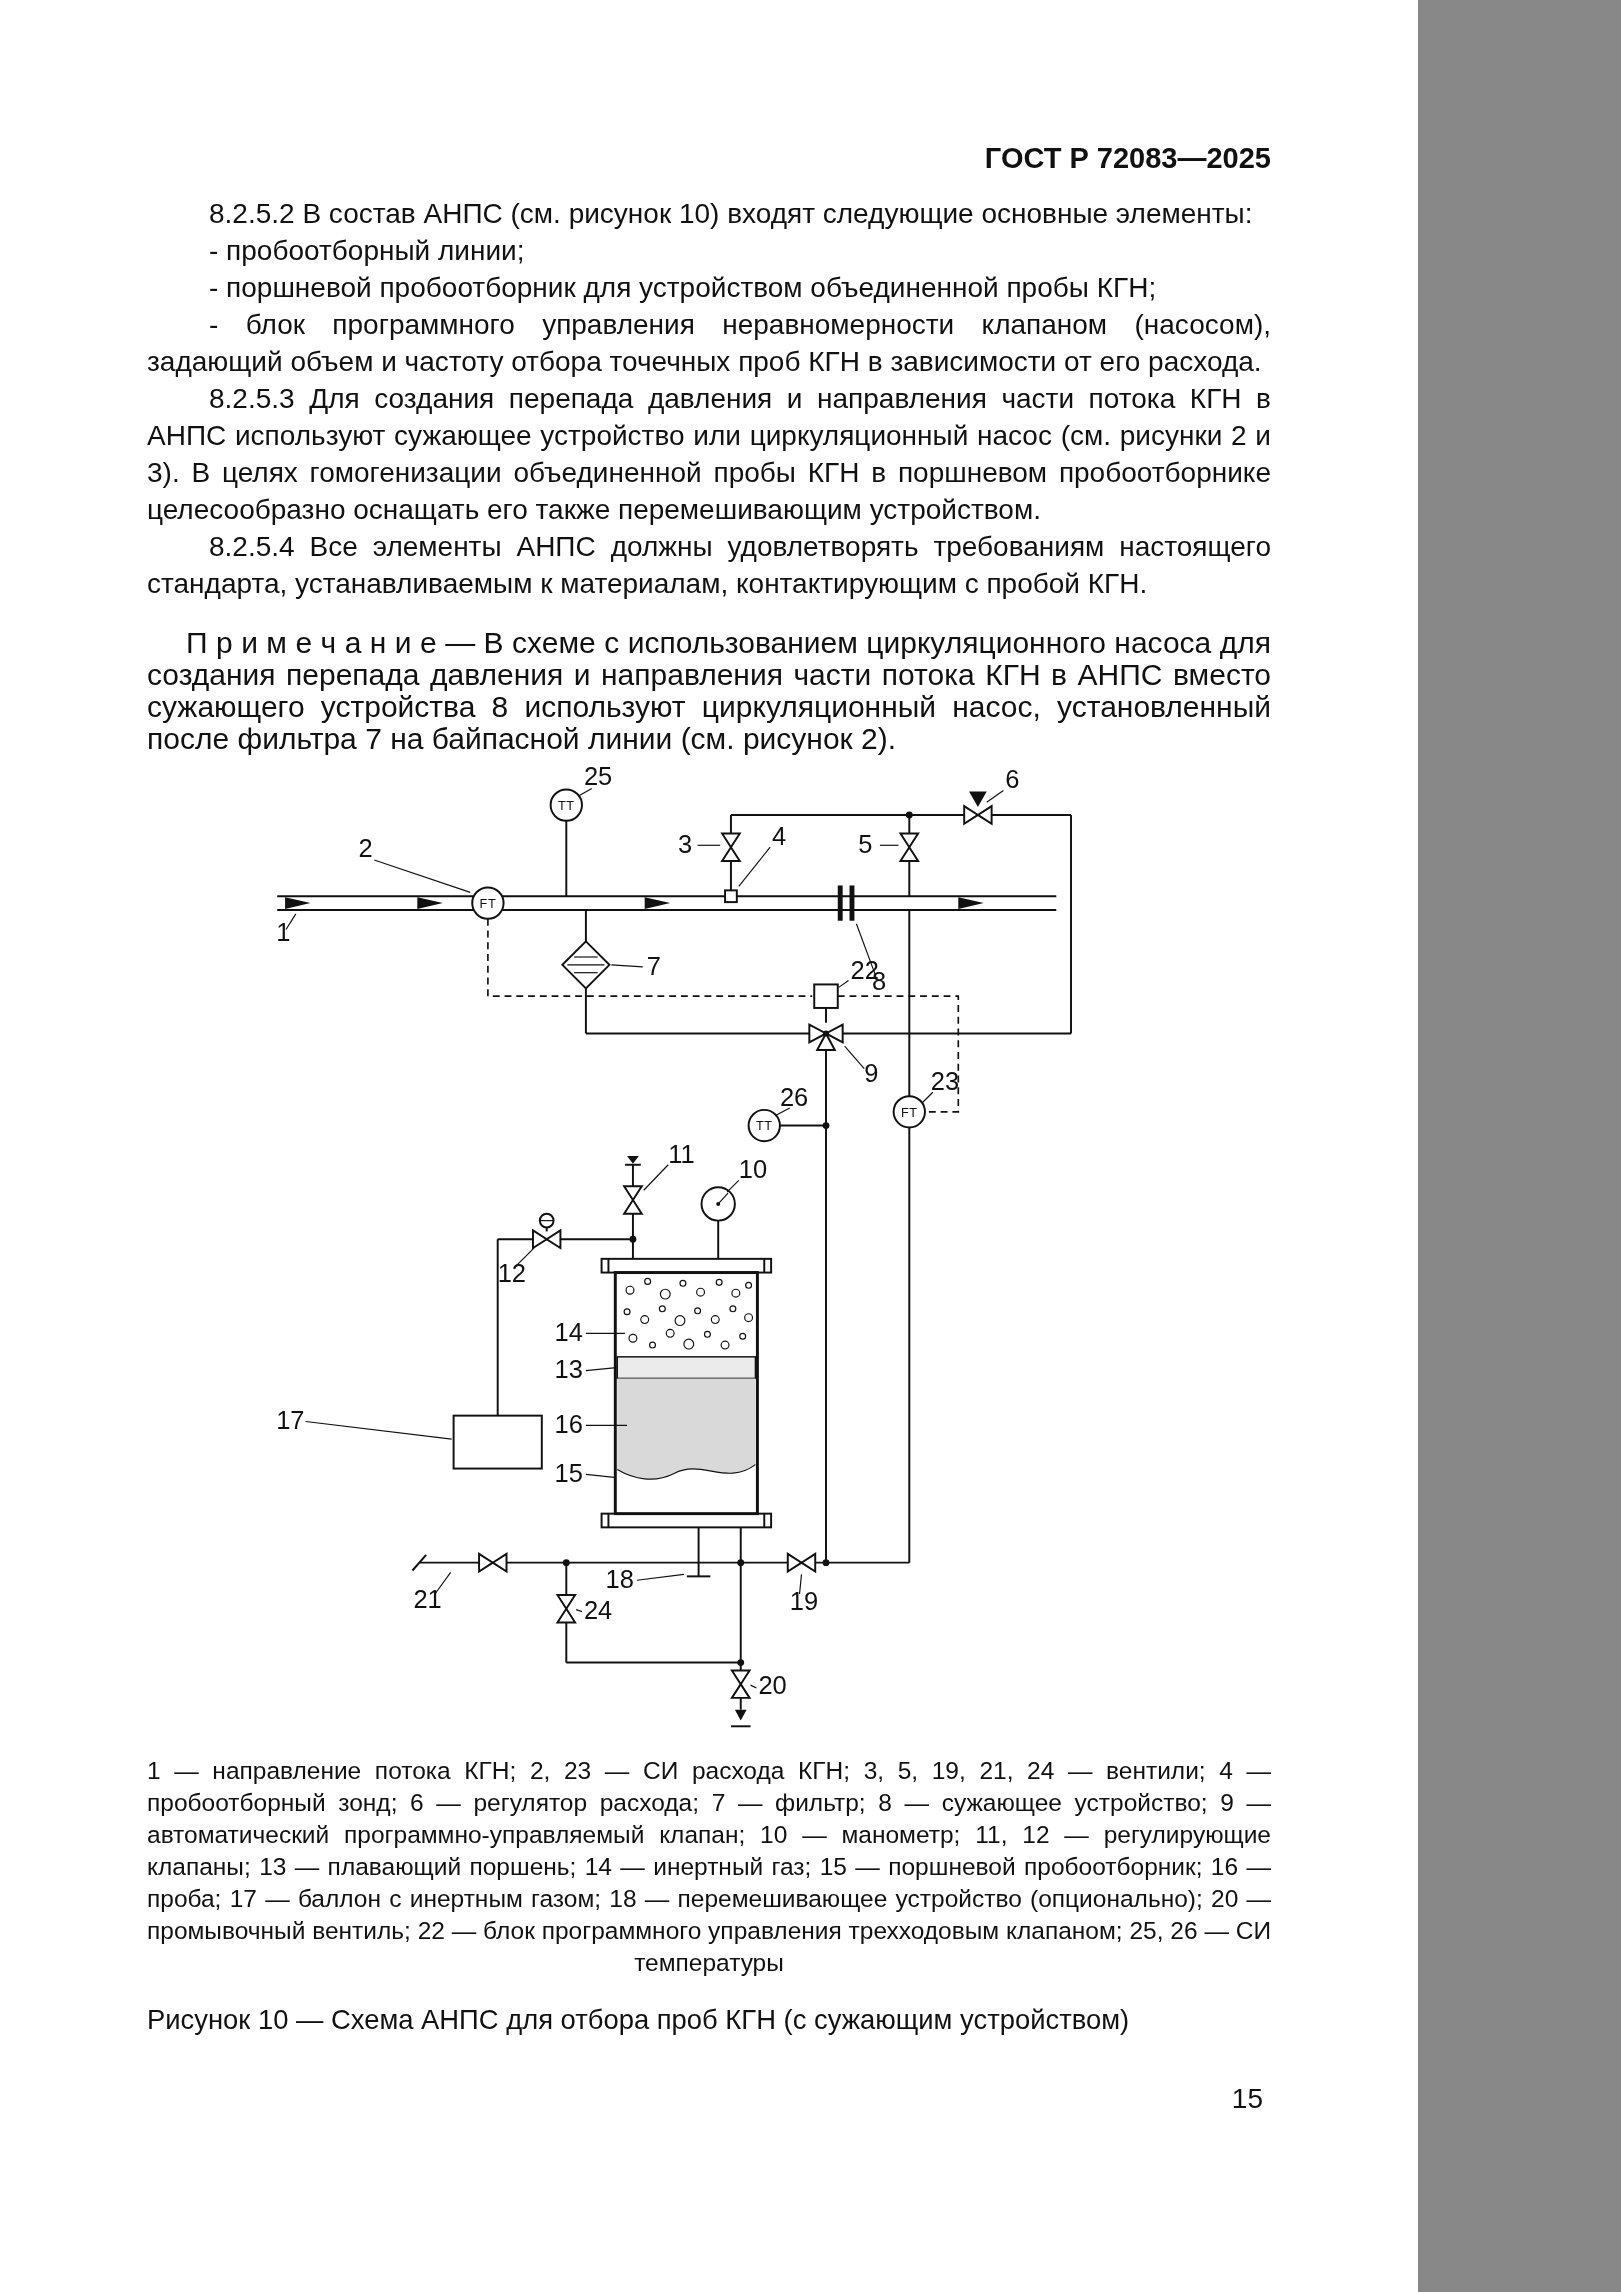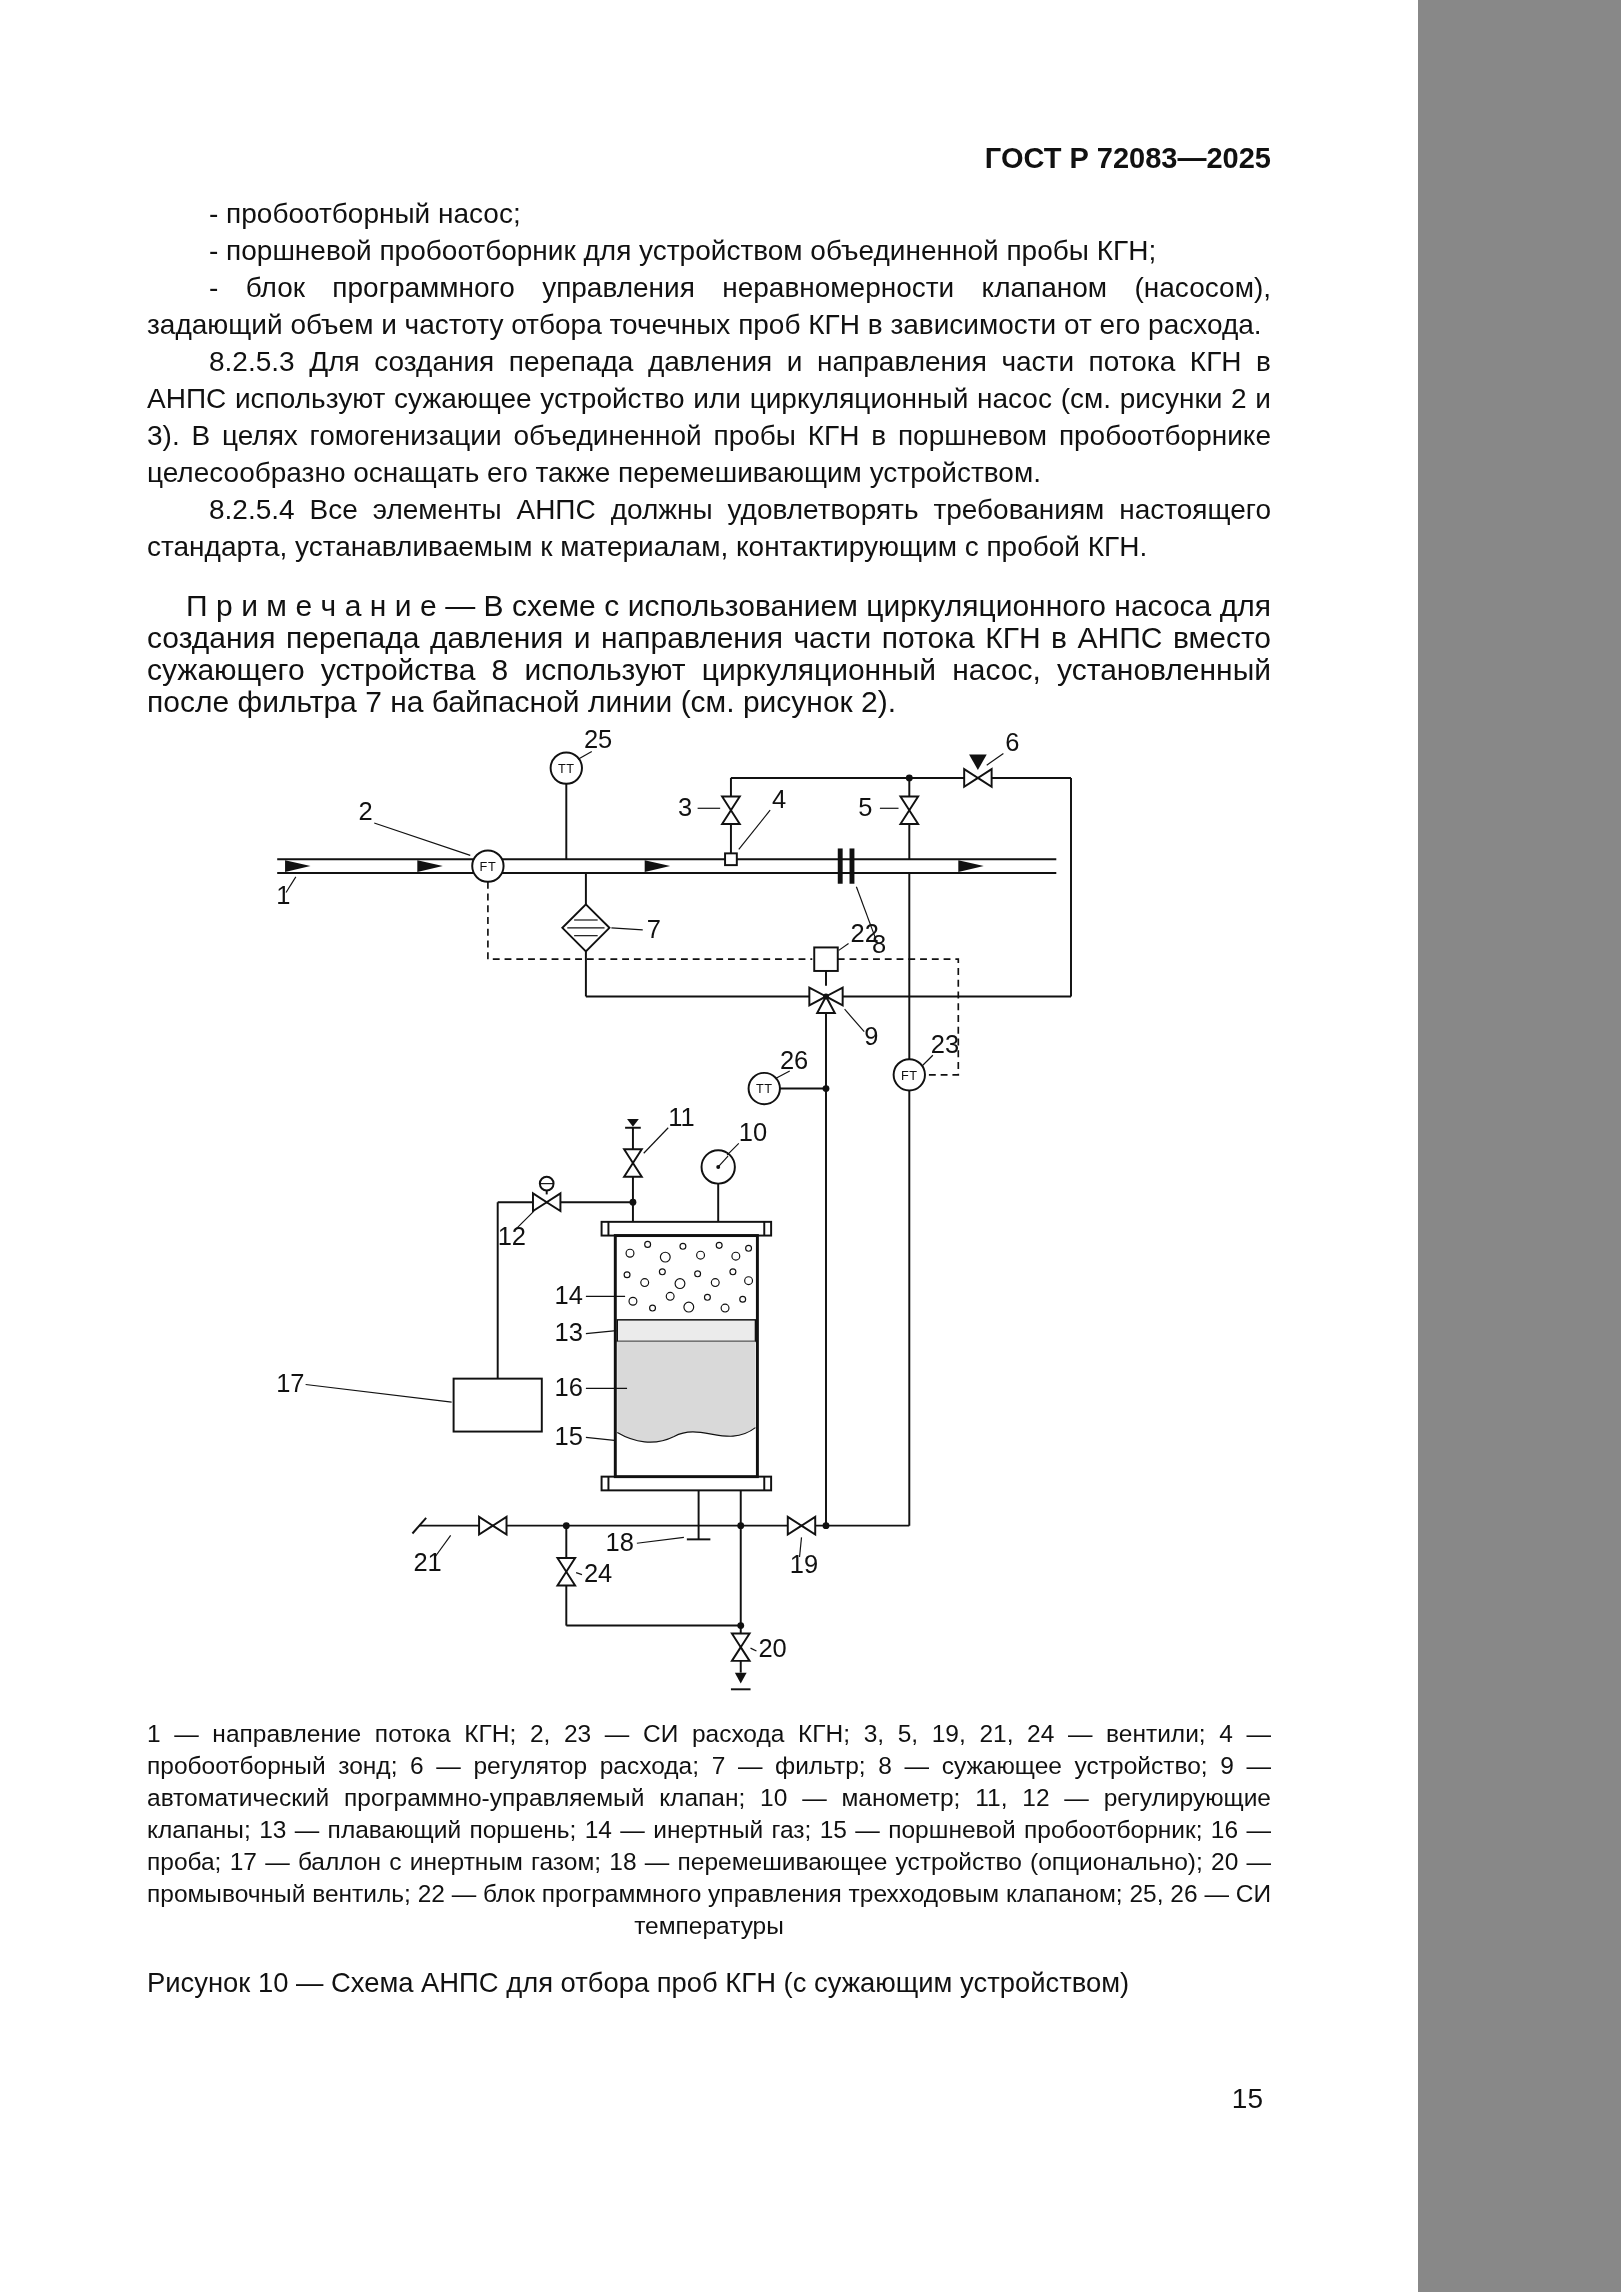--- a/index.html
+++ b/index.html
@@ -31,21 +31,22 @@
   .dot{fill:#111;stroke:none;}
 </style>
 </head>
 <body>
 
 <div class="page">
 
   <div class="header">ГОСТ Р 72083—2025</div>
 
   <div class="bodytext">
-    <p class="ind">- пробоотборный насос;</p>
+    <p class="ind">8.2.5.2 В состав АНПС (см. рисунок 10) входят следующие основные элементы:</p>
+    <p class="ind">- пробоотборный линии;</p>
     <p class="ind">- поршневой пробоотборник для устройством объединенной пробы КГН;</p>
     <p class="ind">- блок программного управления неравномерности клапаном (насосом), задающий объем и частоту отбора точечных проб КГН в зависимости от его расхода.</p>
     <p class="ind">8.2.5.3 Для создания перепада давления и направления части потока КГН в АНПС используют сужающее устройство или циркуляционный насос (см. рисунки 2 и 3). В целях гомогенизации объединенной пробы КГН в поршневом пробоотборнике целесообразно оснащать его также перемешивающим устройством.</p>
     <p class="ind">8.2.5.4 Все элементы АНПС должны удовлетворять требованиям настоящего стандарта, устанавливаемым к материалам, контактирующим с пробой КГН.</p>
   </div>
 
   <p class="note">П р и м е ч а н и е  — В схеме с использованием циркуляционного насоса для создания перепада давления и направления части потока КГН в АНПС вместо сужающего устройства 8 используют циркуляционный насос, установленный после фильтра 7 на байпасной линии (см. рисунок 2).</p>
 
   <div class="figwrap">
     <svg width="863" height="980" viewBox="0 0 880 1000">

